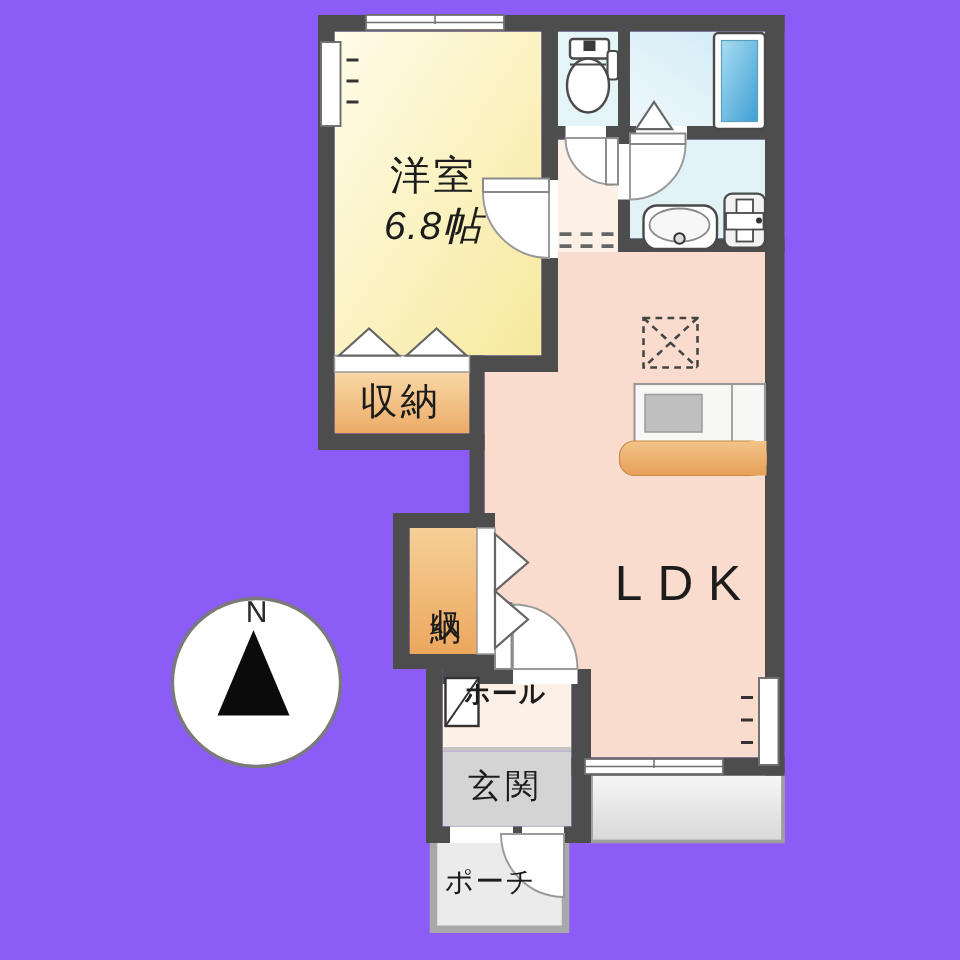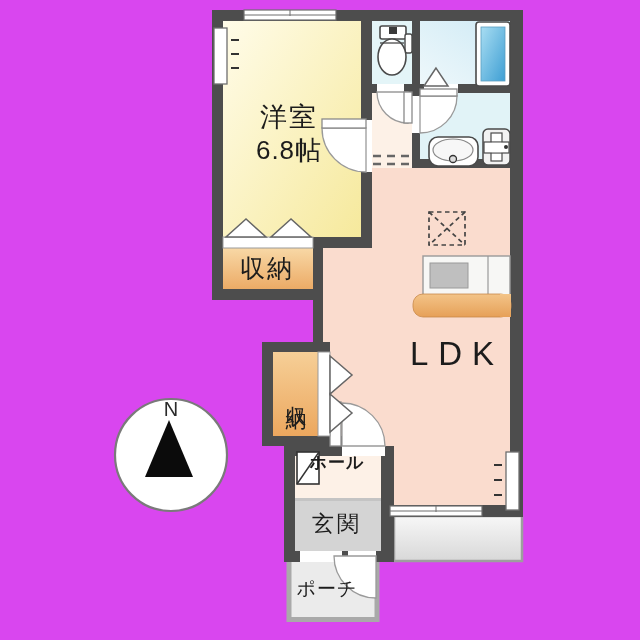--- a/index.html
+++ b/index.html
@@ -1,17 +1,17 @@
 <!DOCTYPE html>
 <html><head>
 <meta charset="utf-8">
 <style>
   html,body{margin:0;padding:0;background:#ffffff;}
   #canvas{
-    position:relative;width:640px;height:640px;background:#d946ef;overflow:hidden;
+    position:relative;width:640px;height:640px;background:#8b5cf6;overflow:hidden;
     font-family:"Liberation Sans","DejaVu Sans",sans-serif;
   }
   #plan-svg{position:absolute;left:0;top:0;}
   .lbl{
     position:absolute;transform:translate(-50%,-50%);
     color:#1c1c1c;white-space:nowrap;line-height:1.05;text-align:center;
     font-family:"Liberation Sans","DejaVu Sans",sans-serif;
   }
   .lbl-yoshitsu{font-size:27px;letter-spacing:2px;}
   .lbl-yoshitsu-size{font-size:26px;letter-spacing:1px;}
@@ -211,22 +211,22 @@
     <line x1="373" y1="164" x2="411" y2="164"></line>
   </g>
 
   <g>
     <circle cx="171" cy="455" r="56" fill="#ffffff" stroke="#7a7a7a" stroke-width="2.2"></circle>
     <polygon points="169,420 145,477 193,477" fill="#0b0b0b"></polygon>
   </g>
 </svg>
 
 <div class="lbl lbl-yoshitsu" style="left:289px;top:117px;">洋室</div>
-<div class="lbl lbl-yoshitsu-size" style="left:289px;top:151px;">6.8帖</div>
+<div class="lbl lbl-yoshitsu-size" style="left:289px;top:151px;font-style:italic;">6.8帖</div>
 <div class="lbl lbl-closet" style="left:267px;top:268px;">収納</div>
 <div class="lbl lbl-closet-v" style="left:296px;top:393px;">収納</div>
-<div class="lbl lbl-ldk" style="left:452px;top:354px;">LDK</div>
+<div class="lbl lbl-ldk" style="left:452px;top:389px;">LDK</div>
 <div class="lbl lbl-hall" style="left:337px;top:463px;font-weight:bold;">ホール</div>
 <div class="lbl lbl-genkan" style="left:337px;top:524px;">玄関</div>
 <div class="lbl lbl-porch" style="left:327px;top:589px;">ポーチ</div>
 <div class="lbl lbl-compass" style="left:171px;top:409px;">N</div>
 
 </div>
 
 </body></html>

